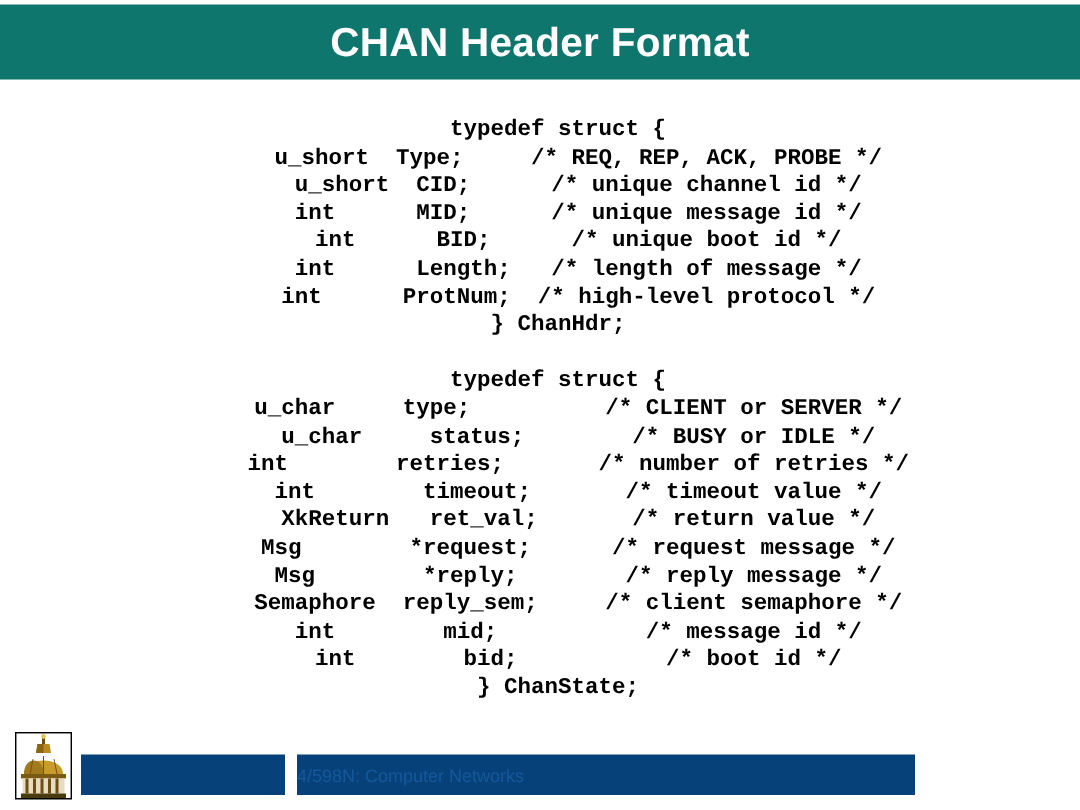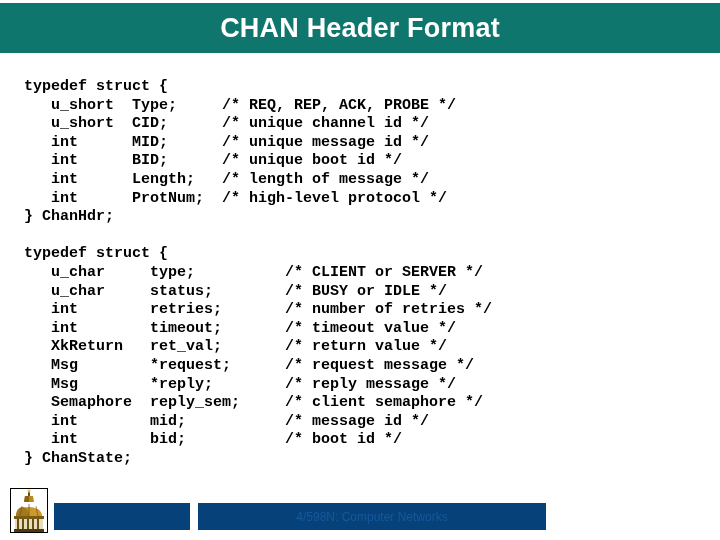--- a/index.html
+++ b/index.html
@@ -48,20 +48,21 @@
   }
   .code-block {
     font-family: "Liberation Mono", "DejaVu Sans Mono", monospace;
     font-size: 15px;
     font-weight: bold;
     line-height: 18.6px;
     color: #000000;
     white-space: pre;
     margin: 0;
     padding: 0;
+    text-align: center;
   }
   #block-1 {
     margin-left: 24px;
   }
   #block-2 {
     margin-left: 24px;
     margin-top: 18.6px;
   }
 
   
@@ -91,24 +92,24 @@
     top: 18px;
     height: 27px;
     background: #064179;
   }
   #footer-bar-left {
     left: 54px;
     width: 136px;
   }
   #footer-bar-right {
     left: 198px;
-    width: 348px;
+    width: 412px;
     display: flex;
     align-items: center;
-    justify-content: center;
+    justify-content: flex-start;
   }
   #footer-note {
     font-family: "Liberation Sans", sans-serif;
     font-size: 12px;
     color: #15589c;
     white-space: nowrap;
     line-height: 1;
   }
 </style>
 </head>

